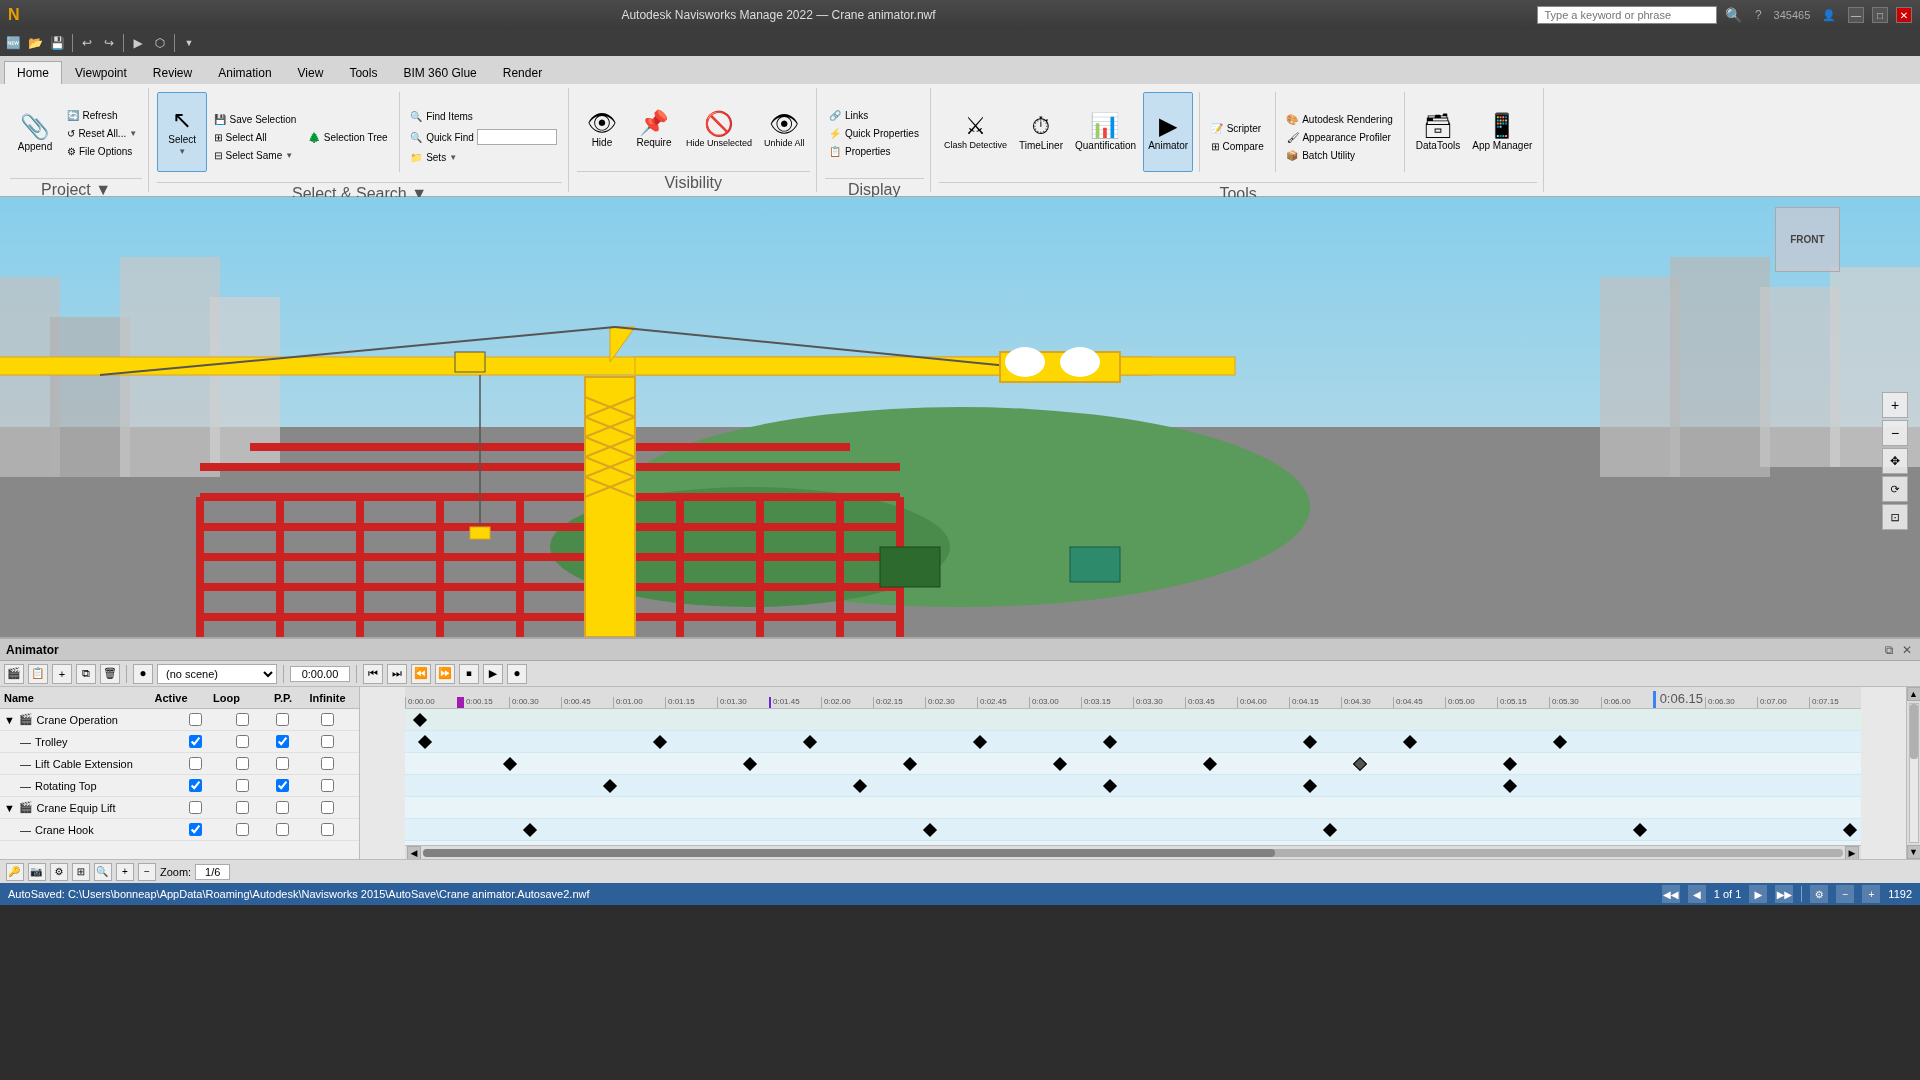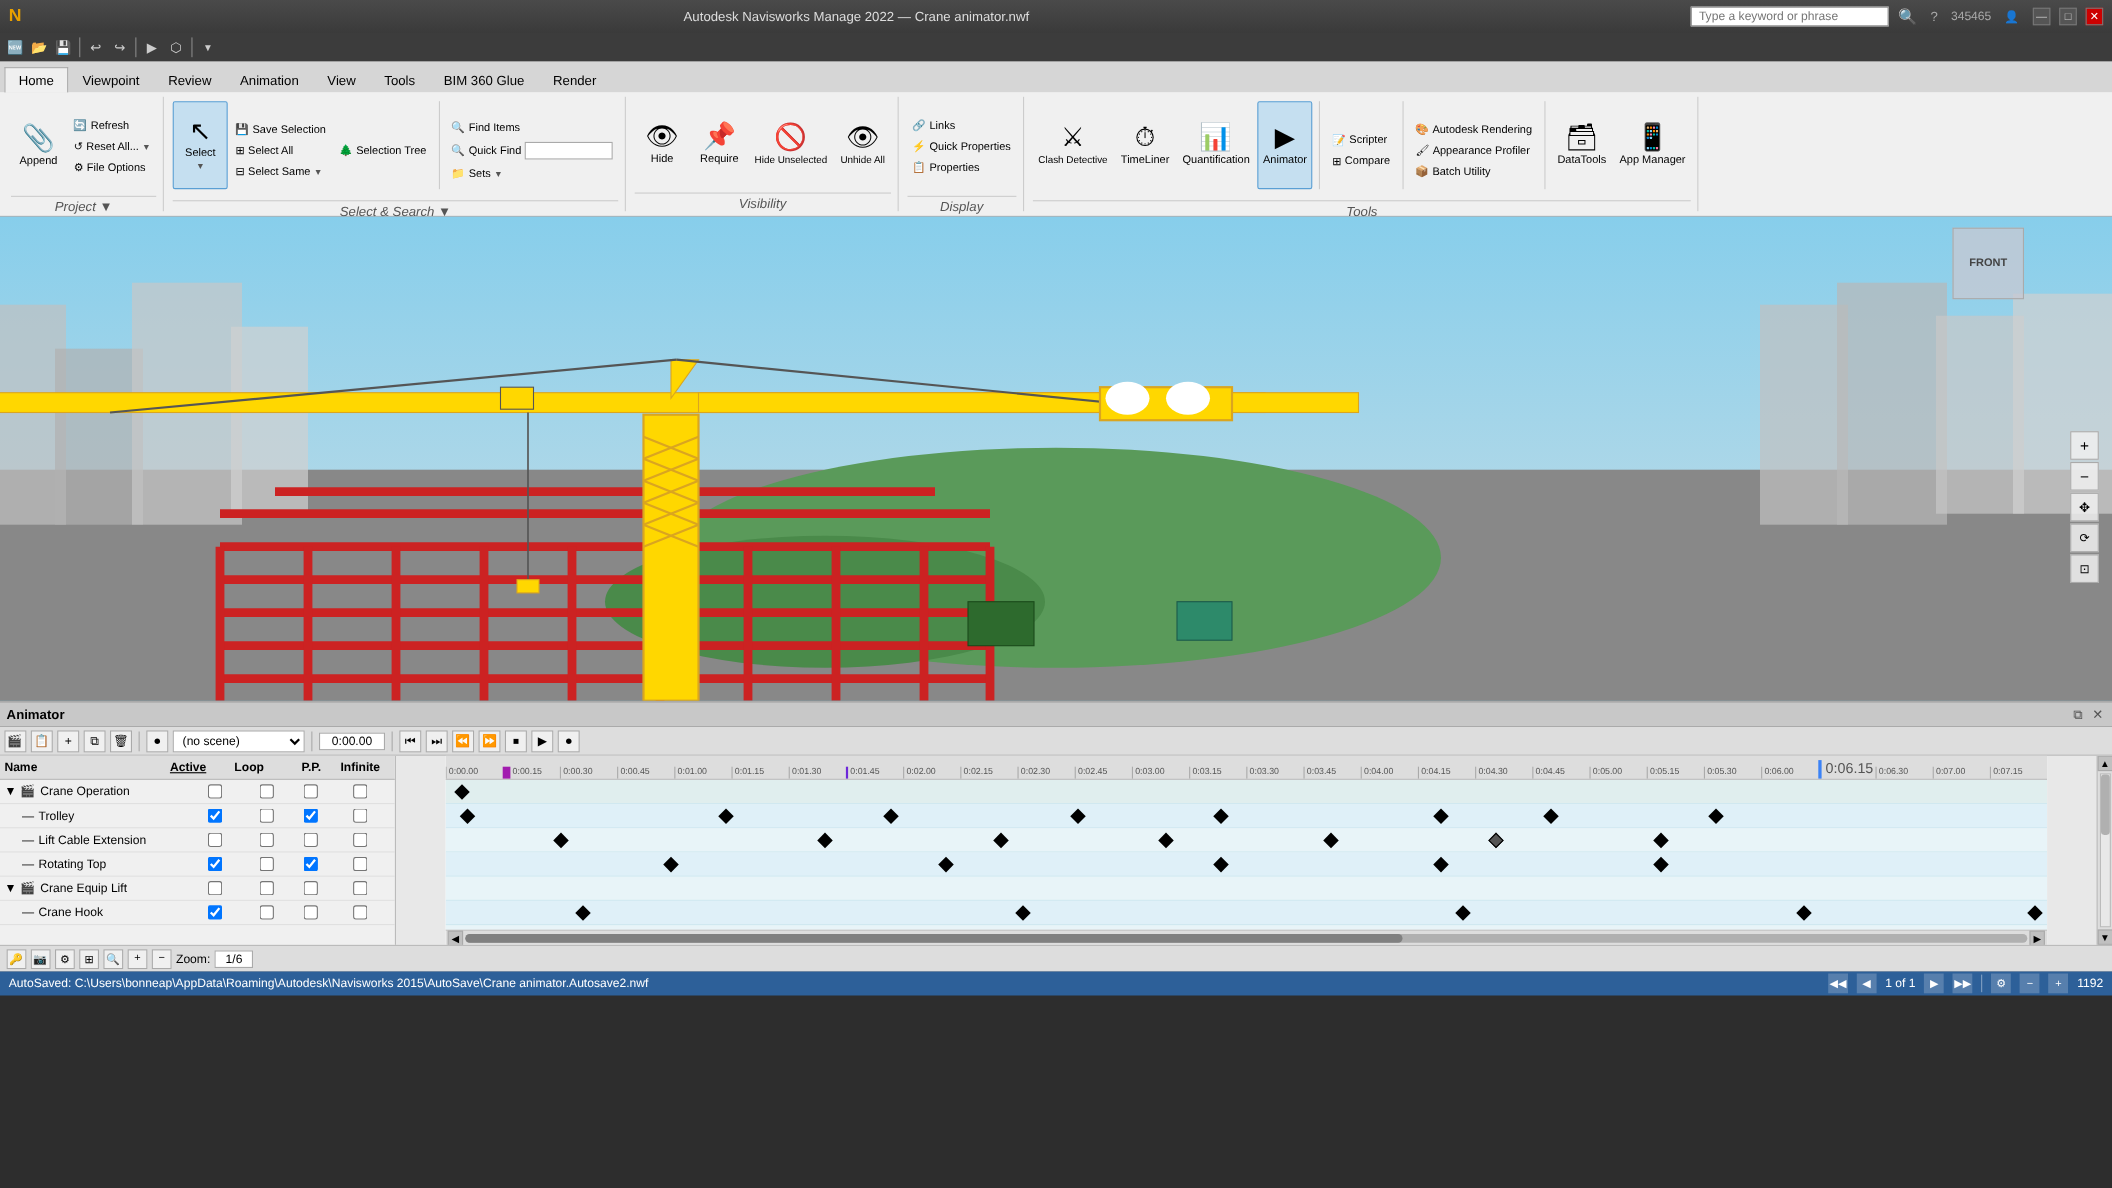--- a/index.html
+++ b/index.html
@@ -27,21 +27,21 @@
     #quick-access { height: 26px; background: #3c3c3c; display: flex; align-items: center; padding: 0 4px; gap: 2px; }
     .qa-btn { width: 20px; height: 20px; background: transparent; border: none; cursor: pointer; color: #ccc; font-size: 12px; display: flex; align-items: center; justify-content: center; }
 
     
     #ribbon { background: #f0f0f0; border-bottom: 1px solid #aaa; }
     #ribbon-tabs { height: 28px; background: #d6d6d6; display: flex; align-items: flex-end; padding: 0 4px; }
     .ribbon-tab { padding: 4px 12px; cursor: pointer; font-size: 12px; border: 1px solid transparent; border-bottom: none; }
     .ribbon-tab.active { background: #f0f0f0; border-color: #aaa; border-bottom: none; color: #000; }
     #ribbon-content { height: 112px; background: #f0f0f0; display: flex; align-items: stretch; padding: 4px; gap: 2px; }
     .ribbon-group { display: flex; flex-direction: column; align-items: center; border-right: 1px solid #ccc; padding: 0 6px; min-width: 60px; }
-    .ribbon-group-label { font-size: 12px; color: #555; text-align: center; margin-top: auto; padding-top: 2px; border-top: 1px solid #ccc; width: 100%; text-align: center; font-style: italic; }
+    .ribbon-group-label { font-size: 16px; color: #555; text-align: center; margin-top: auto; padding-top: 2px; border-top: 1px solid #ccc; width: 100%; text-align: center; }
     .ribbon-buttons { display: flex; align-items: center; gap: 2px; flex: 1; align-items: center; }
     .rb-large { display: flex; flex-direction: column; align-items: center; padding: 4px; cursor: pointer; min-width: 50px; font-size: 10px; text-align: center; border: 1px solid transparent; border-radius: 2px; height: 80px; justify-content: center; gap: 2px; }
     .rb-large.active { background: #c5dff0; border-color: #5a9fd4; }
     .rb-icon { font-size: 24px; line-height: 1; }
     .rb-small { display: flex; align-items: center; gap: 3px; padding: 2px 4px; cursor: pointer; font-size: 10px; border: 1px solid transparent; border-radius: 2px; white-space: nowrap; }
     .rb-col { display: flex; flex-direction: column; gap: 1px; justify-content: center; flex: 1; height: 90px; }
     .dropdown-arrow { font-size: 8px; color: #555; }
 
     
     #viewport { 
@@ -161,21 +161,21 @@
       height: 22px;
       background: #ddd;
       display: flex;
       align-items: center;
       padding: 0 4px;
       border-bottom: 1px solid #bbb;
       font-weight: bold;
       font-size: 11px;
       gap: 8px;
     }
-    .col-active { width: 50px; text-align: center; text-decoration: underline; }
+    .col-active { width: 50px; text-align: center; }
     .col-loop { width: 45px; text-align: center; }
     .col-pp { width: 35px; text-align: right; }
     .col-infinite { width: 55px; text-align: center; }
 
     .scene-row {
       height: 22px;
       display: flex;
       align-items: center;
       padding: 0 4px;
       border-bottom: 1px solid #e0e0e0;

